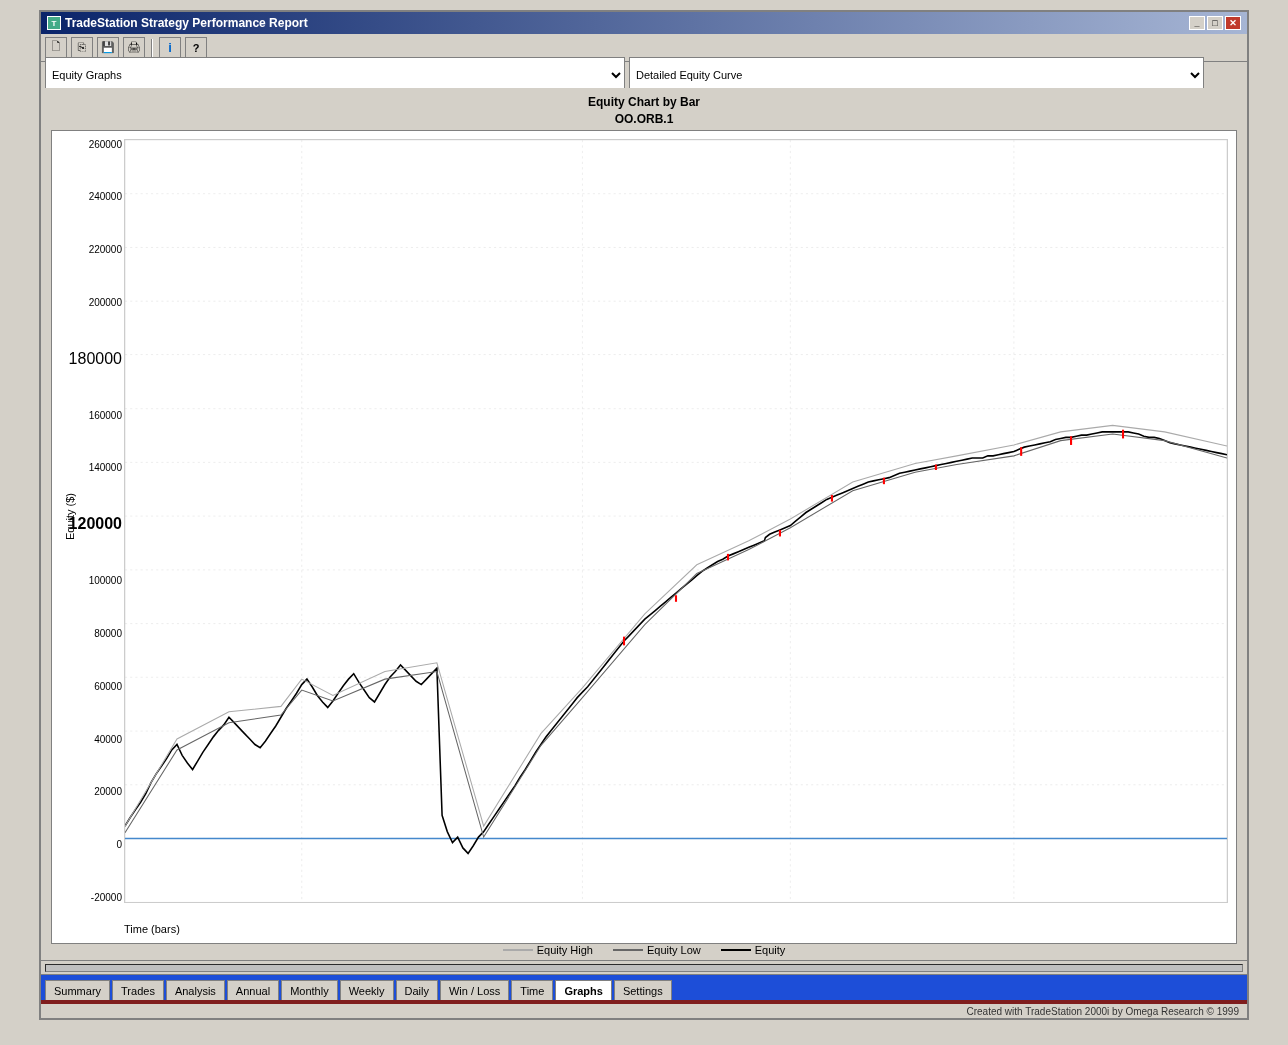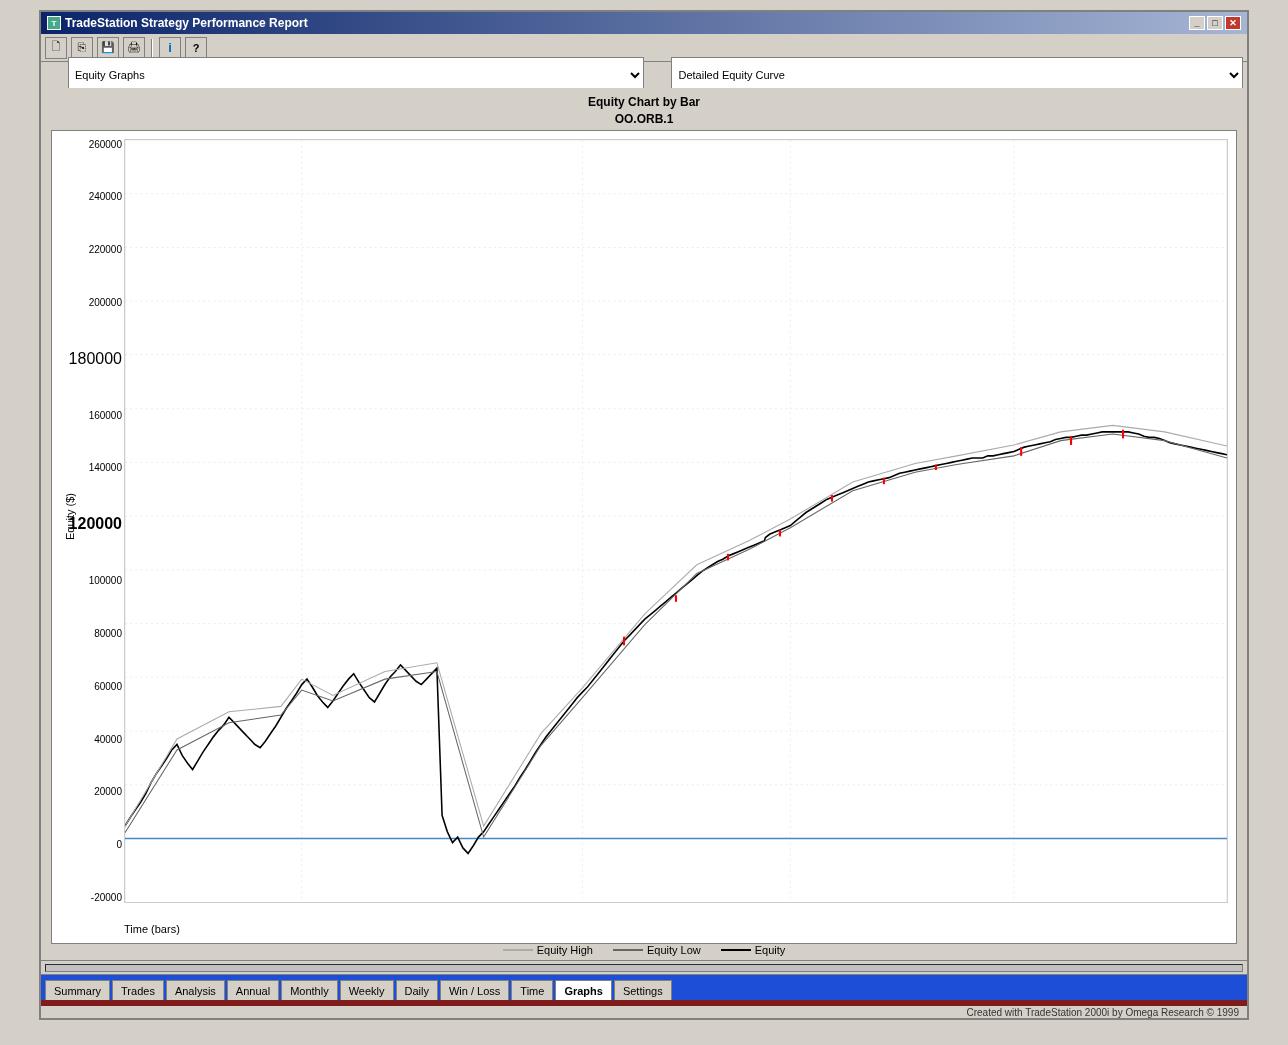--- a/index.html
+++ b/index.html
@@ -98,21 +98,20 @@
       align-items: center;
       height: 26px;
     }
     .dropdown-select {
       height: 36px;
       font-size: 11px;
       border: 1px solid #808080;
       background: white;
       padding: 0 2px;
       cursor: pointer;
-      margin-left: 23px;
     }
     .dropdown-select-left {
       width: 580px;
     }
     .dropdown-select-right {
       width: 575px;
     }
     .chart-area {
       flex: 1;
       padding: 6px 10px 4px 10px;
@@ -184,21 +183,21 @@
     .tab.active {
       background: white;
       font-weight: bold;
     }
     .status-bar {
       display: flex;
       justify-content: flex-end;
       padding: 2px 8px;
       font-size: 10px;
       color: #333;
-      border-top: 6px solid #7f1d1d;
+      border-top: 4px solid #7f1d1d;
       background: #d4d0c8;
       height: 18px;
       align-items: center;
     }
     .scrollbar-area {
       height: 14px;
       background: #d4d0c8;
       border-top: 1px solid #808080;
       display: flex;
       align-items: center;

